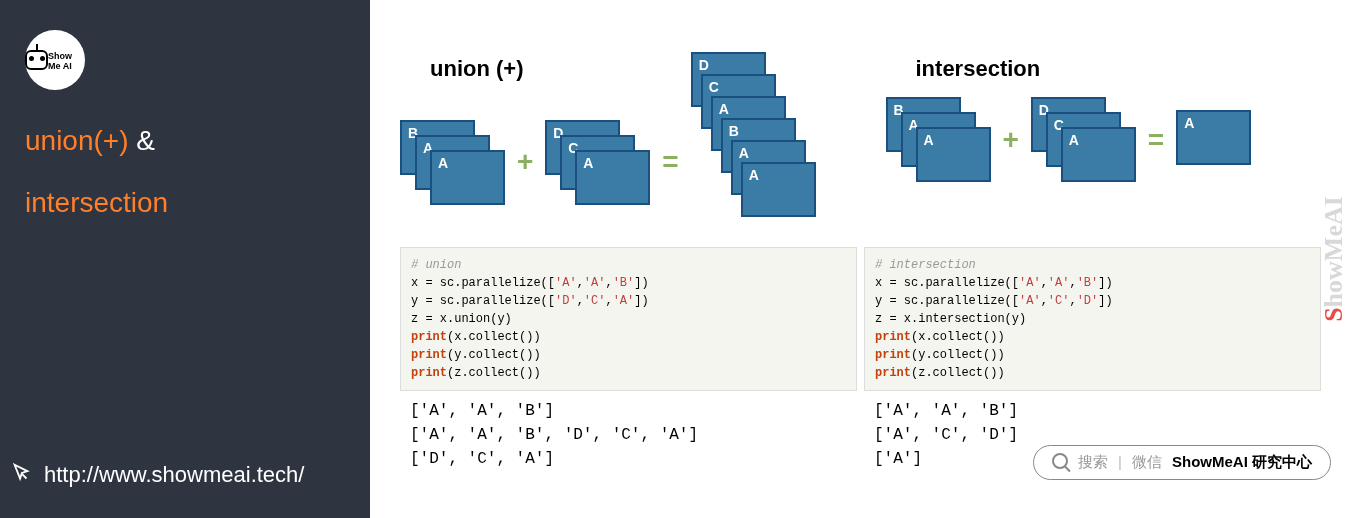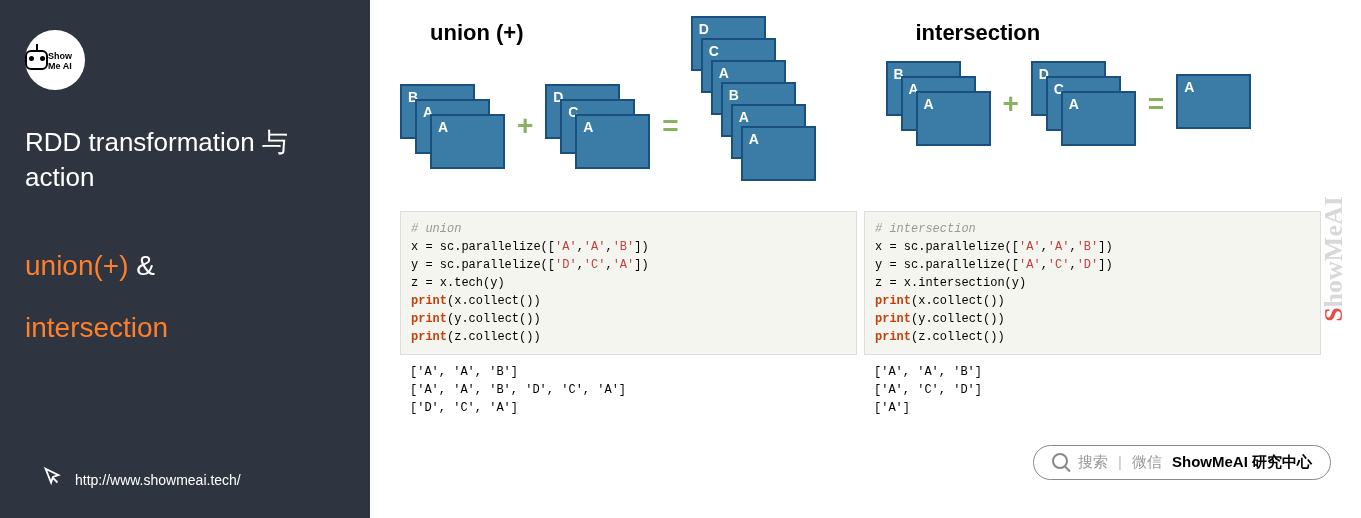--- a/index.html
+++ b/index.html
@@ -9,41 +9,41 @@
 .logo { width: 60px; height: 60px; background: #fff; border-radius: 50%; display: flex; flex-direction: row; align-items: center; justify-content: flex-end; margin-bottom: 35px; }
 .robot-face { width: 30px; height: 20px; border: 2.5px solid #000; border-radius: 6px; position: relative; }
 .robot-face::before { content: ""; width: 2px; height: 6px; background: #000; position: absolute; top: -8px; left: 50%; transform: translateX(-50%); }
 .robot-eyes { display: flex; gap: 6px; justify-content: center; margin-top: 4px; }
 .robot-eye { width: 5px; height: 5px; background: #000; border-radius: 50%; }
 .logo-text { font-size: 9px; font-weight: bold; color: #000; margin-top: 2px; }
 
 .title-white { font-size: 26px; font-weight: normal; line-height: 1.35; margin-bottom: 55px; }
 .title-orange { font-size: 28px; color: #ff7f2a; margin-bottom: 30px; margin-top: 24px; }
 .amp { color: #fff; }
-.url-row { position: absolute; bottom: 30px; left: 41px; display: flex; align-items: flex-end; gap: 12px; font-size: 14px; }
+.url-row { position: absolute; bottom: 30px; left: 10px; display: flex; align-items: flex-start; gap: 12px; font-size: 22px; }
 .cursor-icon { width: 22px; height: 22px; }
 
 .main { flex: 1; padding: 20px 40px 15px 30px; position: relative; }
 .diagrams { display: flex; gap: 50px; margin-bottom: 20px; }
-.diagram-col { flex: 1; }
+.diagram-col { flex: 1; margin-top: 36px; }
 .diag-title { font-size: 22px; font-weight: bold; margin-bottom: 15px; padding-left: 30px; }
 .diag-row { display: flex; align-items: center; gap: 12px; }
 
 .stack { position: relative; }
 .card { position: absolute; width: 75px; height: 55px; background: #3a7ca5; border: 2px solid #1a5080; color: #fff; font-weight: bold; font-size: 14px; padding: 3px 6px; }
 .stack-3 { width: 105px; height: 85px; }
 .stack-6 { width: 130px; height: 175px; }
 .stack-1 { width: 80px; height: 60px; }
 
 .op { font-size: 28px; font-weight: bold; color: #8ab060; }
 
 .code-blocks { display: flex; gap: 7px; }
 .code-block { flex: 1; }
 .code-top { background: #f5f5f0; border: 1px solid #ddd; padding: 8px 10px; font-family: 'Courier New', monospace; font-size: 12px; line-height: 1.5; }
-.code-bottom { padding: 8px 10px; font-family: 'Courier New', monospace; font-size: 12px; line-height: 1.5; }
+.code-bottom { padding: 8px 10px; font-family: 'Courier New', monospace; font-size: 16px; line-height: 1.5; }
 .comment { color: #999; font-style: italic; }
 .str { color: #c04040; }
 .fn { color: #c2410c; font-weight: bold; }
 
 .brand-vert { position: absolute; right: 12px; top: 50%; transform: translateY(-50%) rotate(180deg); writing-mode: vertical-rl; font-size: 26px; font-weight: bold; font-family: Georgia, serif; }
 .brand-s1 { color: #e94b4b; }
 .brand-rest { color: #d8d8d8; }
 
 .search-bar { position: absolute; bottom: 38px; right: 30px; border: 1.5px solid #888; border-radius: 22px; padding: 7px 18px; display: flex; gap: 10px; background: rgba(255,255,255,0.92); font-size: 15px; }
 .search-icon { width: 16px; height: 16px; border: 2px solid #888; border-radius: 50%; position: relative; }
@@ -57,21 +57,20 @@
 <div class="sidebar">
   <div class="logo">
     <div class="robot-face">
         <div class="robot-eyes">
           <div class="robot-eye"></div>
           <div class="robot-eye"></div>
         </div>
       </div>
     <div class="logo-text">Show Me AI</div>
   </div>
-  <div class="title-white">RDD transformation 与action</div>
   <div class="title-orange"><span>union(+)</span> <span class="amp">&amp;</span></div>
   <div class="title-orange">intersection</div>
   <div class="url-row">
     <svg class="cursor-icon" viewBox="0 0 24 24" fill="none" stroke="#fff" stroke-width="2">
         <path d="M5 3l14 7-6 2-2 6-6-15z"></path>
         <path d="M13 13l5 5"></path>
       </svg>
     <span>http://www.showmeai.tech/</span>
   </div>
 </div>
@@ -124,21 +123,21 @@
       </div>
     </div>
   </div>
 
   <div class="code-blocks">
     <div class="code-block">
       <div class="code-top">
         <div class="comment"># union</div>
         <div><span>x = sc.parallelize([</span><span class="str">'A'</span><span>,</span><span class="str">'A'</span><span>,</span><span class="str">'B'</span><span>])</span></div>
         <div><span>y = sc.parallelize([</span><span class="str">'D'</span><span>,</span><span class="str">'C'</span><span>,</span><span class="str">'A'</span><span>])</span></div>
-        <div>z = x.tech(y)</div>
+        <div>z = x.union(y)</div>
         <div><span class="fn">print</span><span>(x.collect())</span></div>
         <div><span class="fn">print</span><span>(y.collect())</span></div>
         <div><span class="fn">print</span><span>(z.collect())</span></div>
       </div>
       <div class="code-bottom">
         <div>['A', 'A', 'B']</div>
         <div>['A', 'A', 'B', 'D', 'C', 'A']</div>
         <div>['D', 'C', 'A']</div>
       </div>
     </div>

